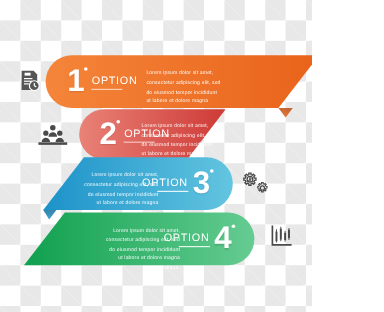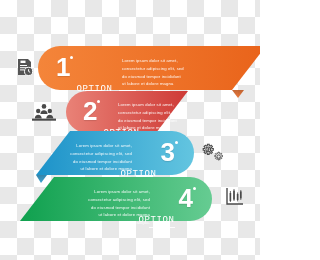--- a/index.html
+++ b/index.html
@@ -29,22 +29,21 @@
     font-size:26px;letter-spacing:-1px;
     text-shadow:0 1px 1px rgba(0,0,0,.12);
   }
   .dot{
     width:3px;height:3px;border-radius:50%;background:#ffffff;
     margin-top:2px;margin-left:1px;
   }
   .optwrap{display:flex;flex-direction:column;align-items:flex-start;margin-left:3px;margin-top:8px;}
   .optword{
     color:#ffffff;font-size:9px;letter-spacing:.6px;
-    font-family:Liberation Mono, monospace;
-    margin-top:22px;
+    font-family:Liberation Sans, sans-serif;
   }
   .rule{height:1px;background:rgba(255,255,255,.85);margin-top:2px;width:26px;}
   .rule.warm{background:rgba(255,255,255,.6);}
 
   .body{
     position:absolute;color:#ffffff;font-size:4.2px;line-height:1.85;
     letter-spacing:.15px;opacity:.95;
   }
   .body.right{text-align:right;}
   .body.left{text-align:left;}

